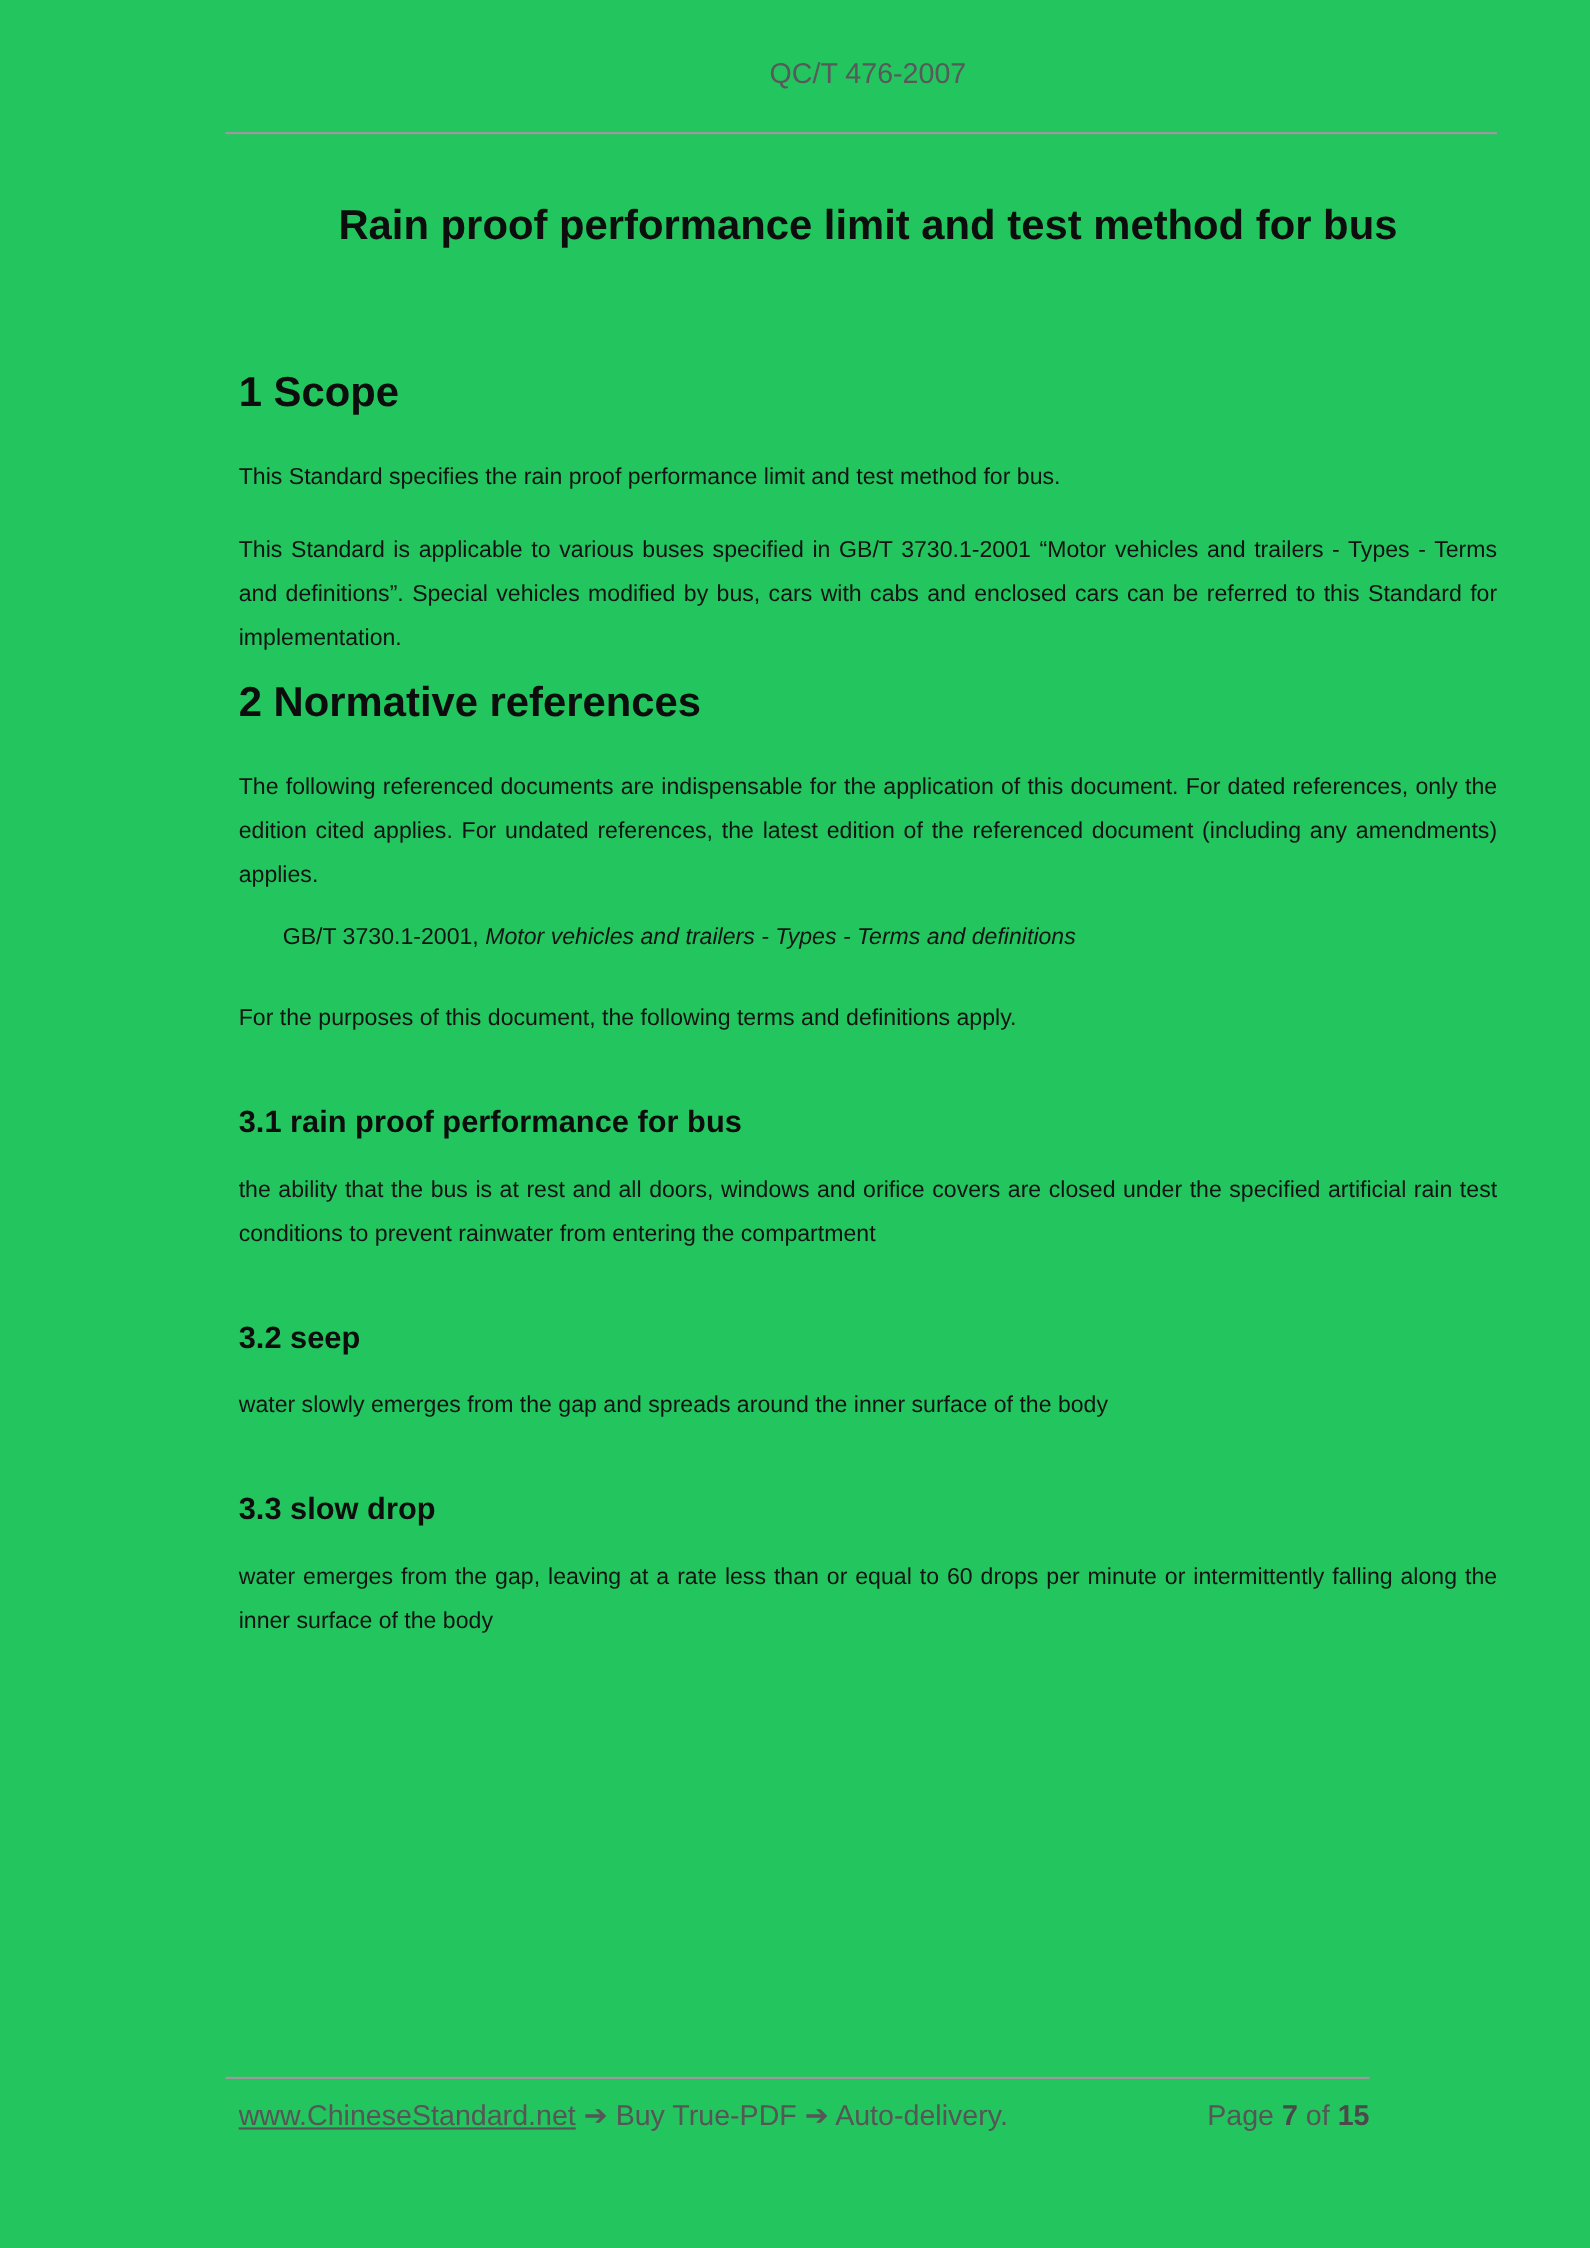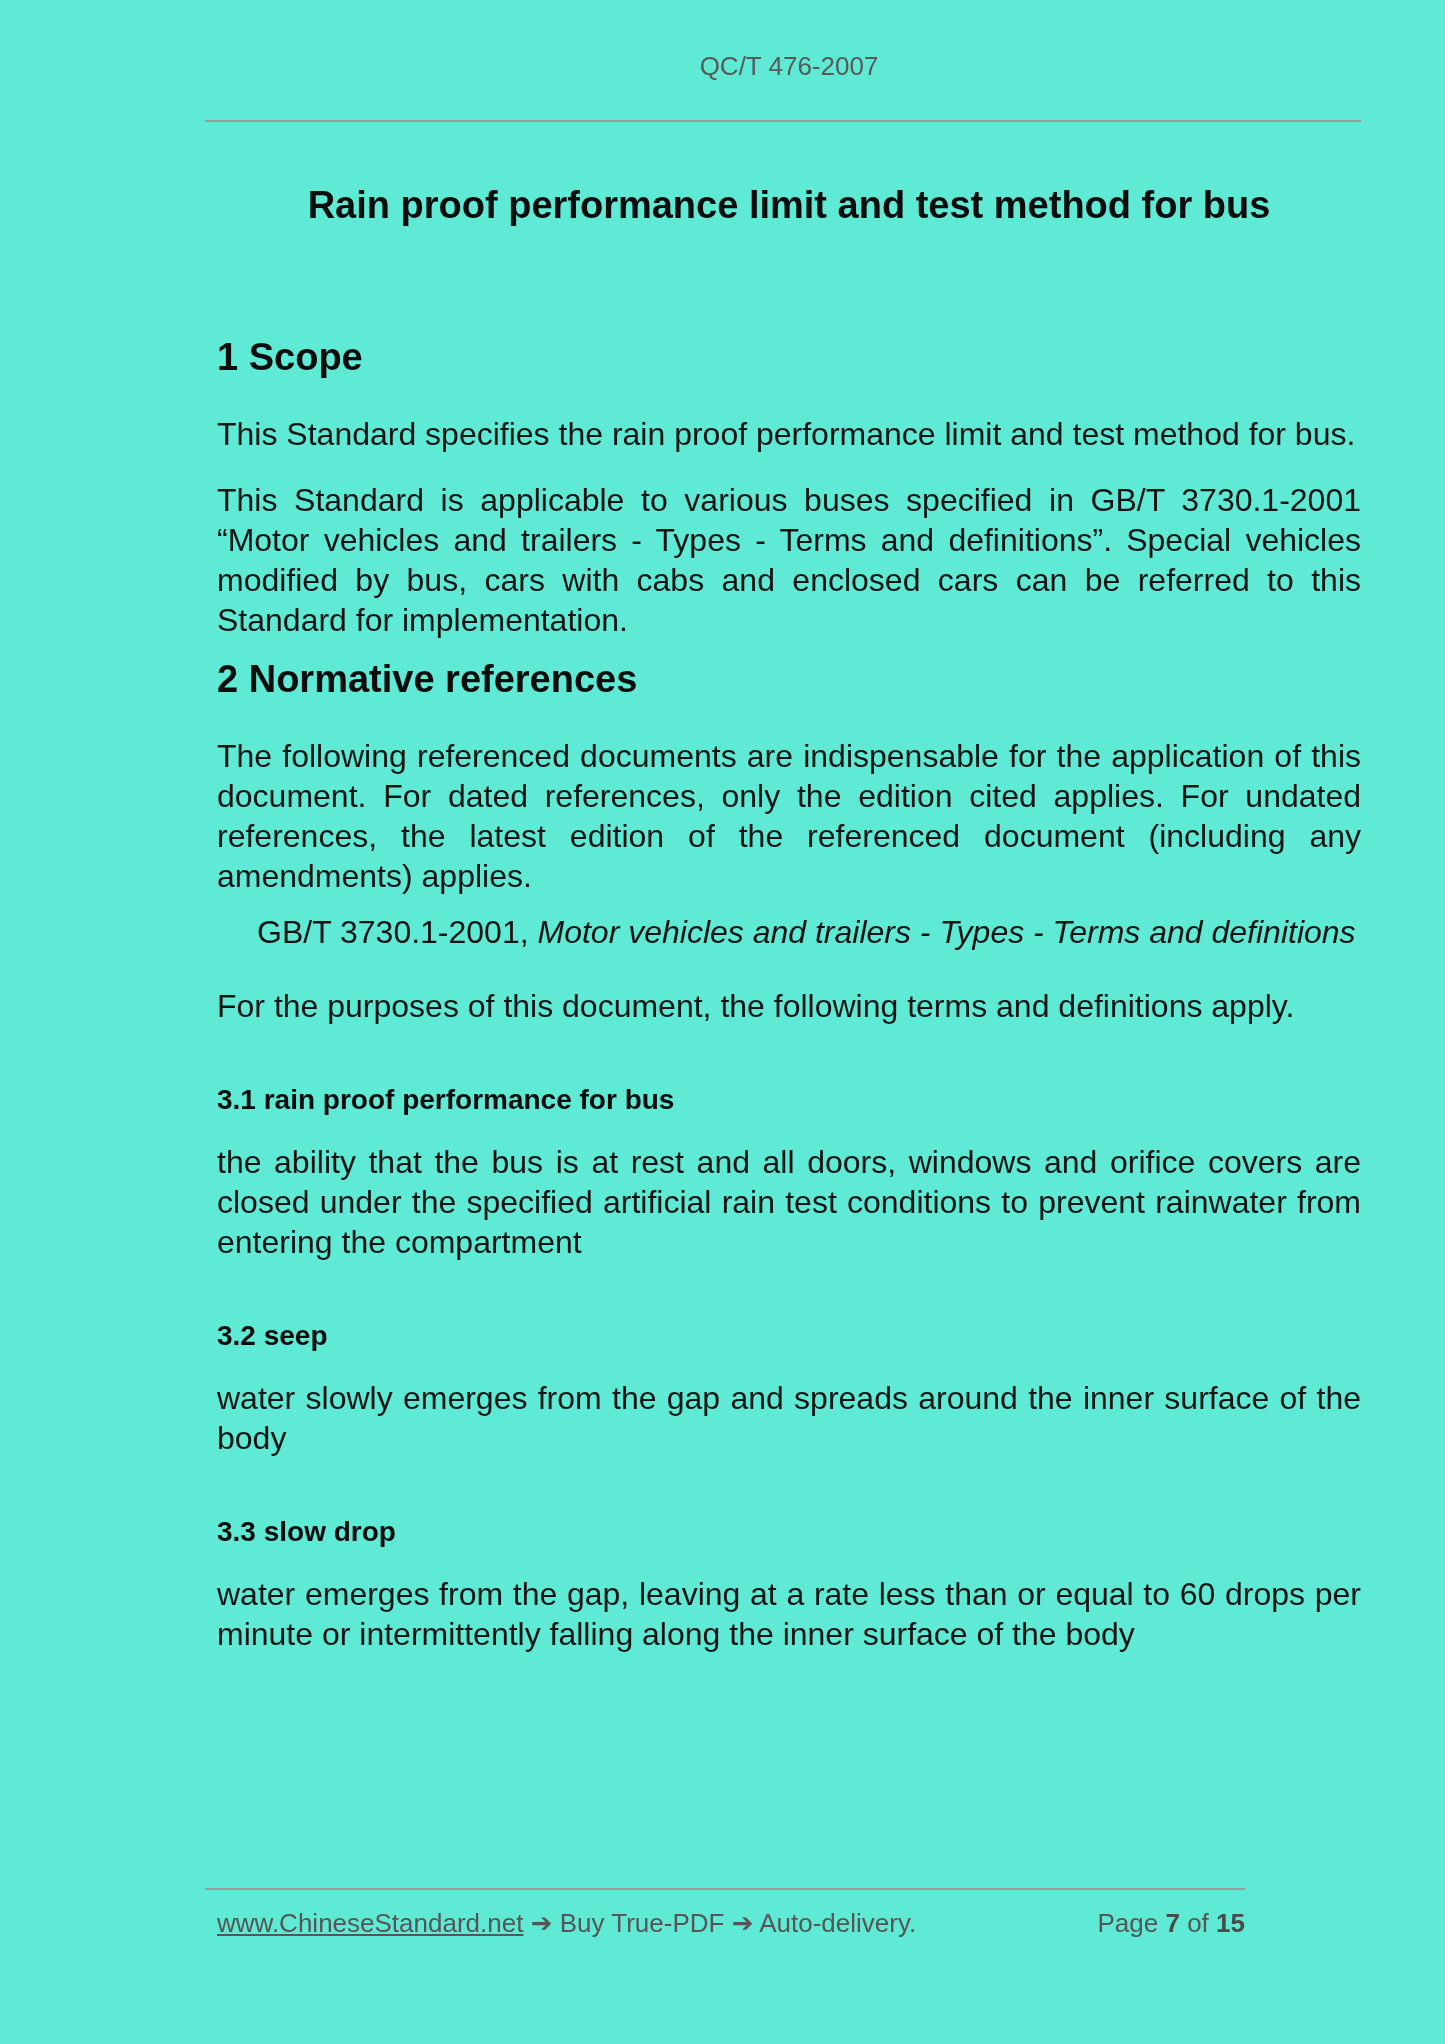--- a/index.html
+++ b/index.html
@@ -1,20 +1,20 @@
 <!DOCTYPE html>
 <html><head>
 <meta charset="utf-8">
 <style>
   html, body { margin: 0; padding: 0; background: #ffffff; }
   .page {
     position: relative;
     width: 1445px;
     height: 2044px;
-    background: #5eead4;
+    background: #22c55e;
     font-family: "Liberation Sans", "DejaVu Sans", sans-serif;
     color: #141414;
     box-sizing: border-box;
     padding: 0 84px 0 217px;
     overflow: hidden;
   }
   .doc-header {
     padding-top: 50px;
     text-align: center;
     font-size: 26px;
@@ -44,21 +44,21 @@
   .h2.first { margin-top: 106px; }
   .h2.normal { margin-top: 16px; }
   .h3 {
     font-size: 28px;
     line-height: 36px;
     font-weight: bold;
     margin-top: 56px;
     color: #0d0d0d;
   }
   .para {
-    font-size: 32px;
+    font-size: 21px;
     line-height: 40px;
     text-align: justify;
     margin-top: 26px;
     color: #141414;
   }
   .para.after-heading { margin-top: 34px; }
   .para.after-h3 { margin-top: 24px; }
   .para.ref {
     margin-left: 40px;
     margin-top: 16px;

